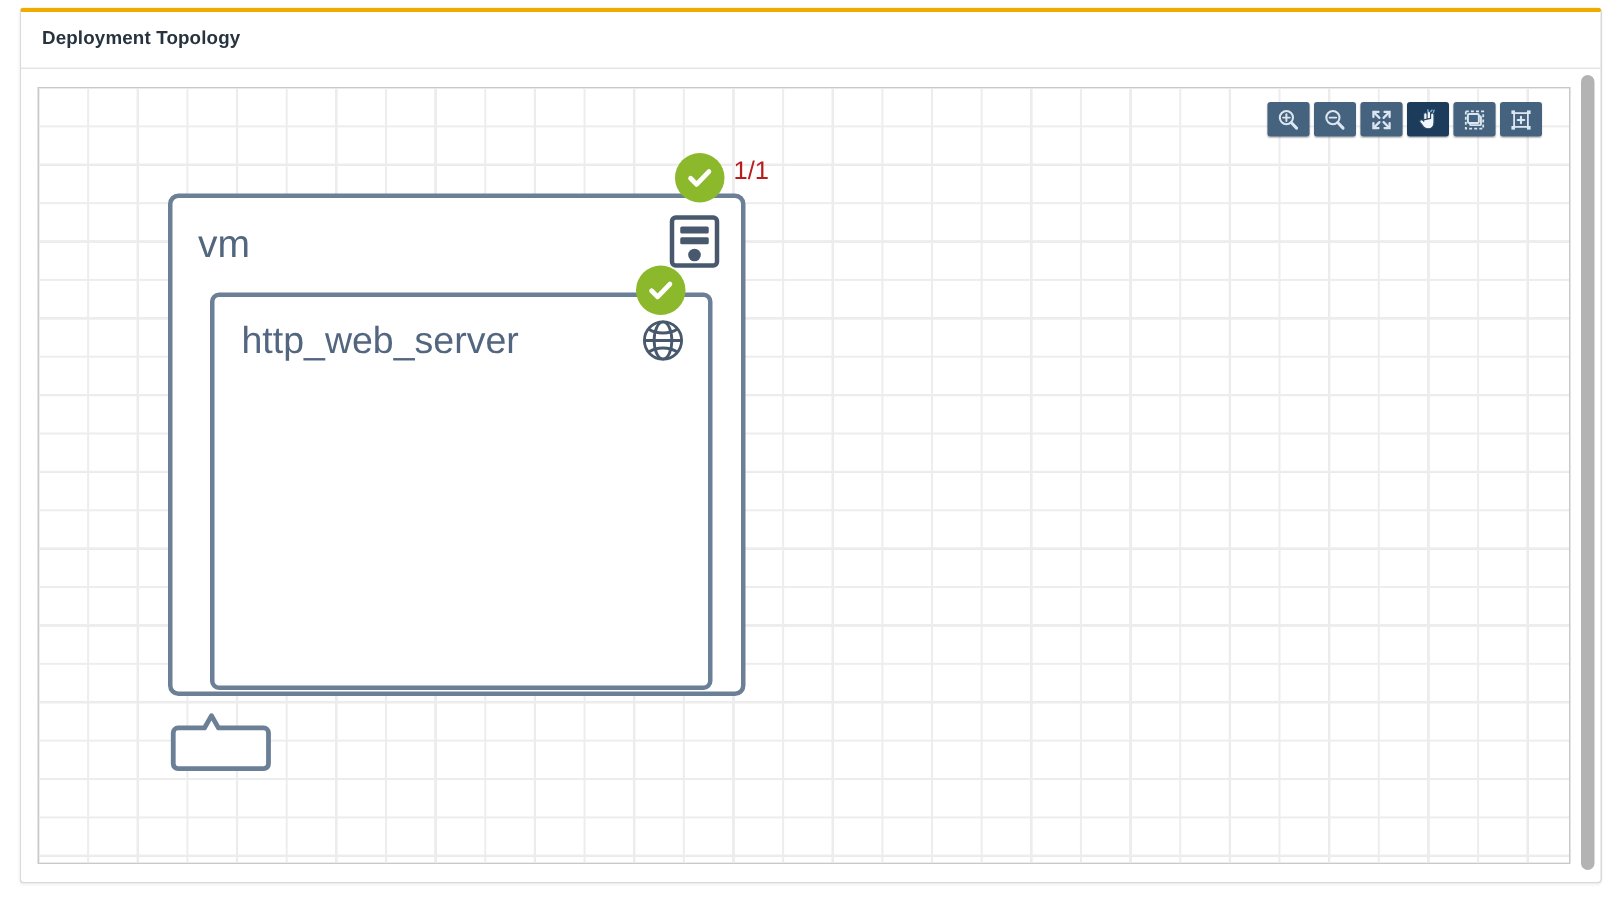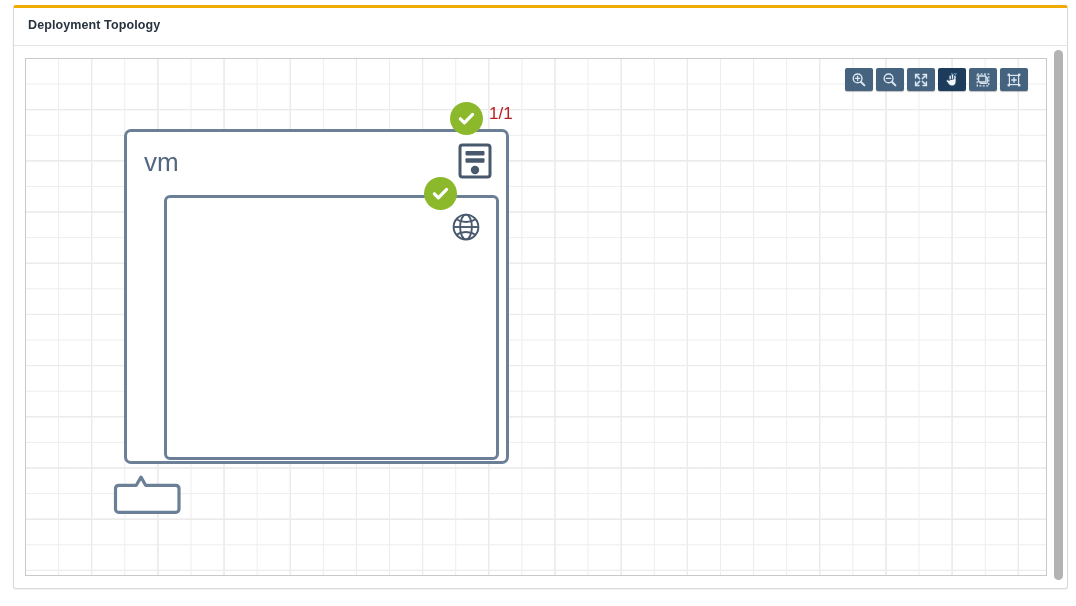--- a/index.html
+++ b/index.html
@@ -111,21 +111,20 @@
   .tbtn.active { background: #1d3c5c; }
   .tbtn svg { display: block; }
 
   
   .node {
     position: absolute;
     box-sizing: border-box;
     background: #ffffff;
     border: 3px solid #6b7f96;
     border-radius: 7px;
-    margin-left: 12px;
   }
 
   .node-outer {
     left: 86px;
     top: 70px;
     width: 385px;
     height: 335px;
   }
 
   .node-inner {
@@ -314,20 +313,21 @@
         <div class="node-icon">
           <svg width="34" height="36" viewBox="0 0 34 36">
             <rect x="2" y="2" width="30" height="32" rx="2.5" fill="#ffffff" stroke="#48596e" stroke-width="3"></rect>
             <rect x="7.5" y="8" width="19" height="4.6" rx="1" fill="#48596e"></rect>
             <rect x="7.5" y="15.2" width="19" height="4.6" rx="1" fill="#48596e"></rect>
             <circle cx="17" cy="27" r="4.2" fill="#48596e"></circle>
           </svg>
         </div>
 
         <div class="node node-inner">
+          <div class="node-label">http_web_server</div>
           <div class="node-icon">
             <svg width="30" height="30" viewBox="0 0 30 30">
               <g fill="none" stroke="#48596e" stroke-width="1.9">
                 <circle cx="15" cy="15" r="12.4"></circle>
                 <ellipse cx="15" cy="15" rx="5.9" ry="12.4"></ellipse>
                 <line x1="2.6" y1="15" x2="27.4" y2="15"></line>
                 <path d="M5.4 7.3c2.5 1.7 5.9 2.7 9.6 2.7s7.1-1 9.6-2.7"></path>
                 <path d="M5.4 22.7c2.5-1.7 5.9-2.7 9.6-2.7s7.1 1 9.6 2.7"></path>
               </g>
             </svg>

